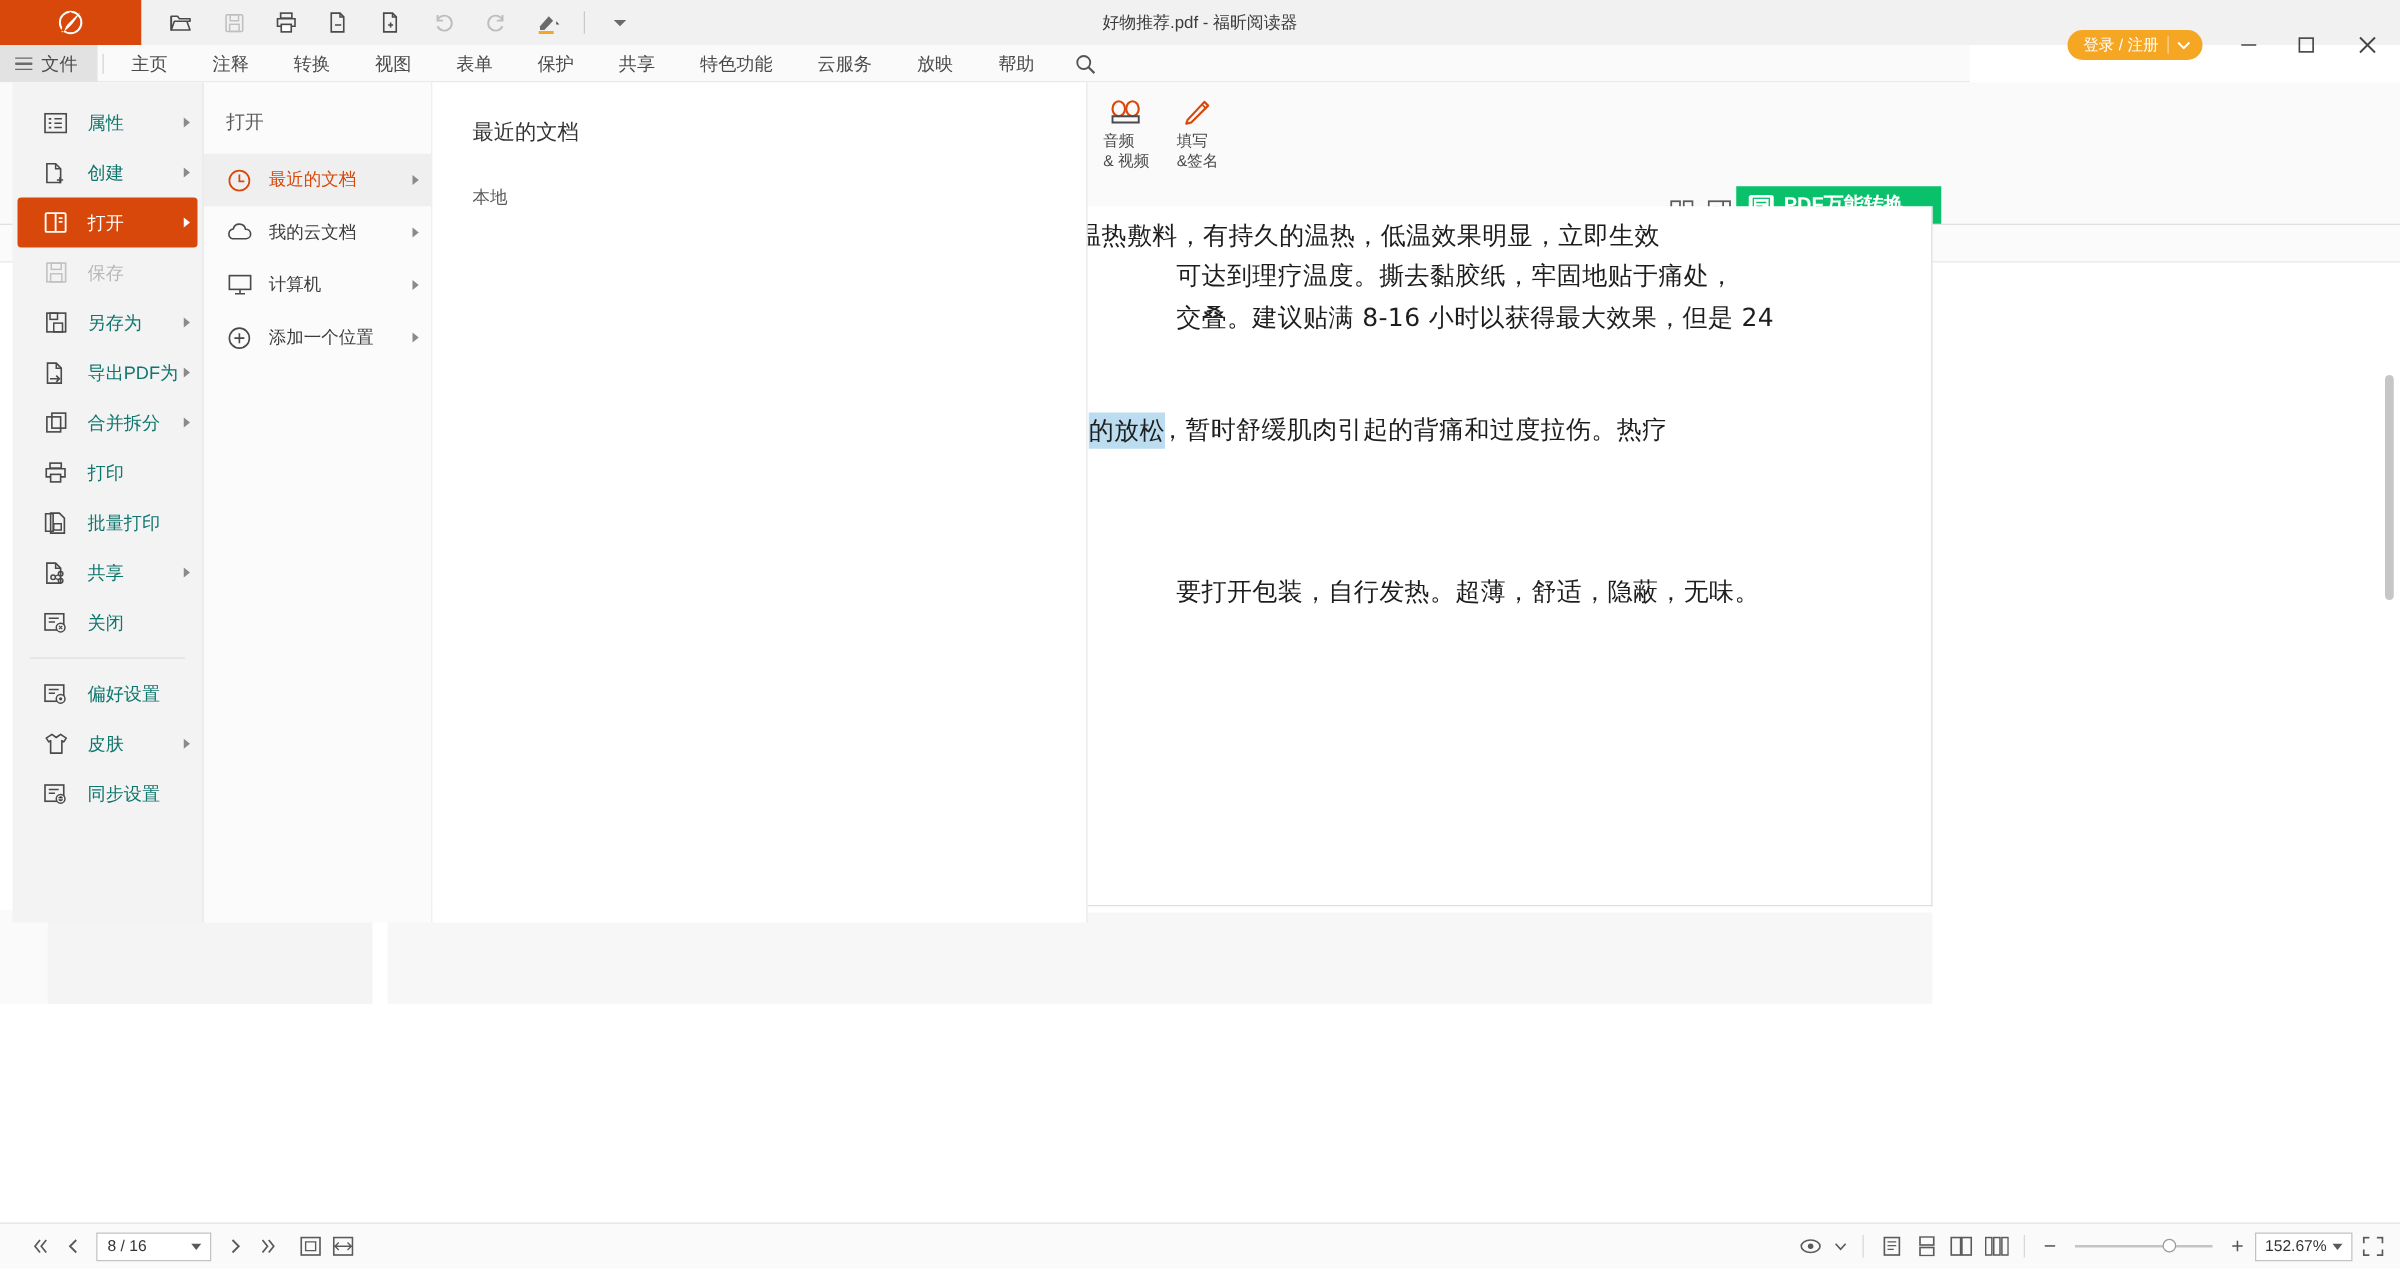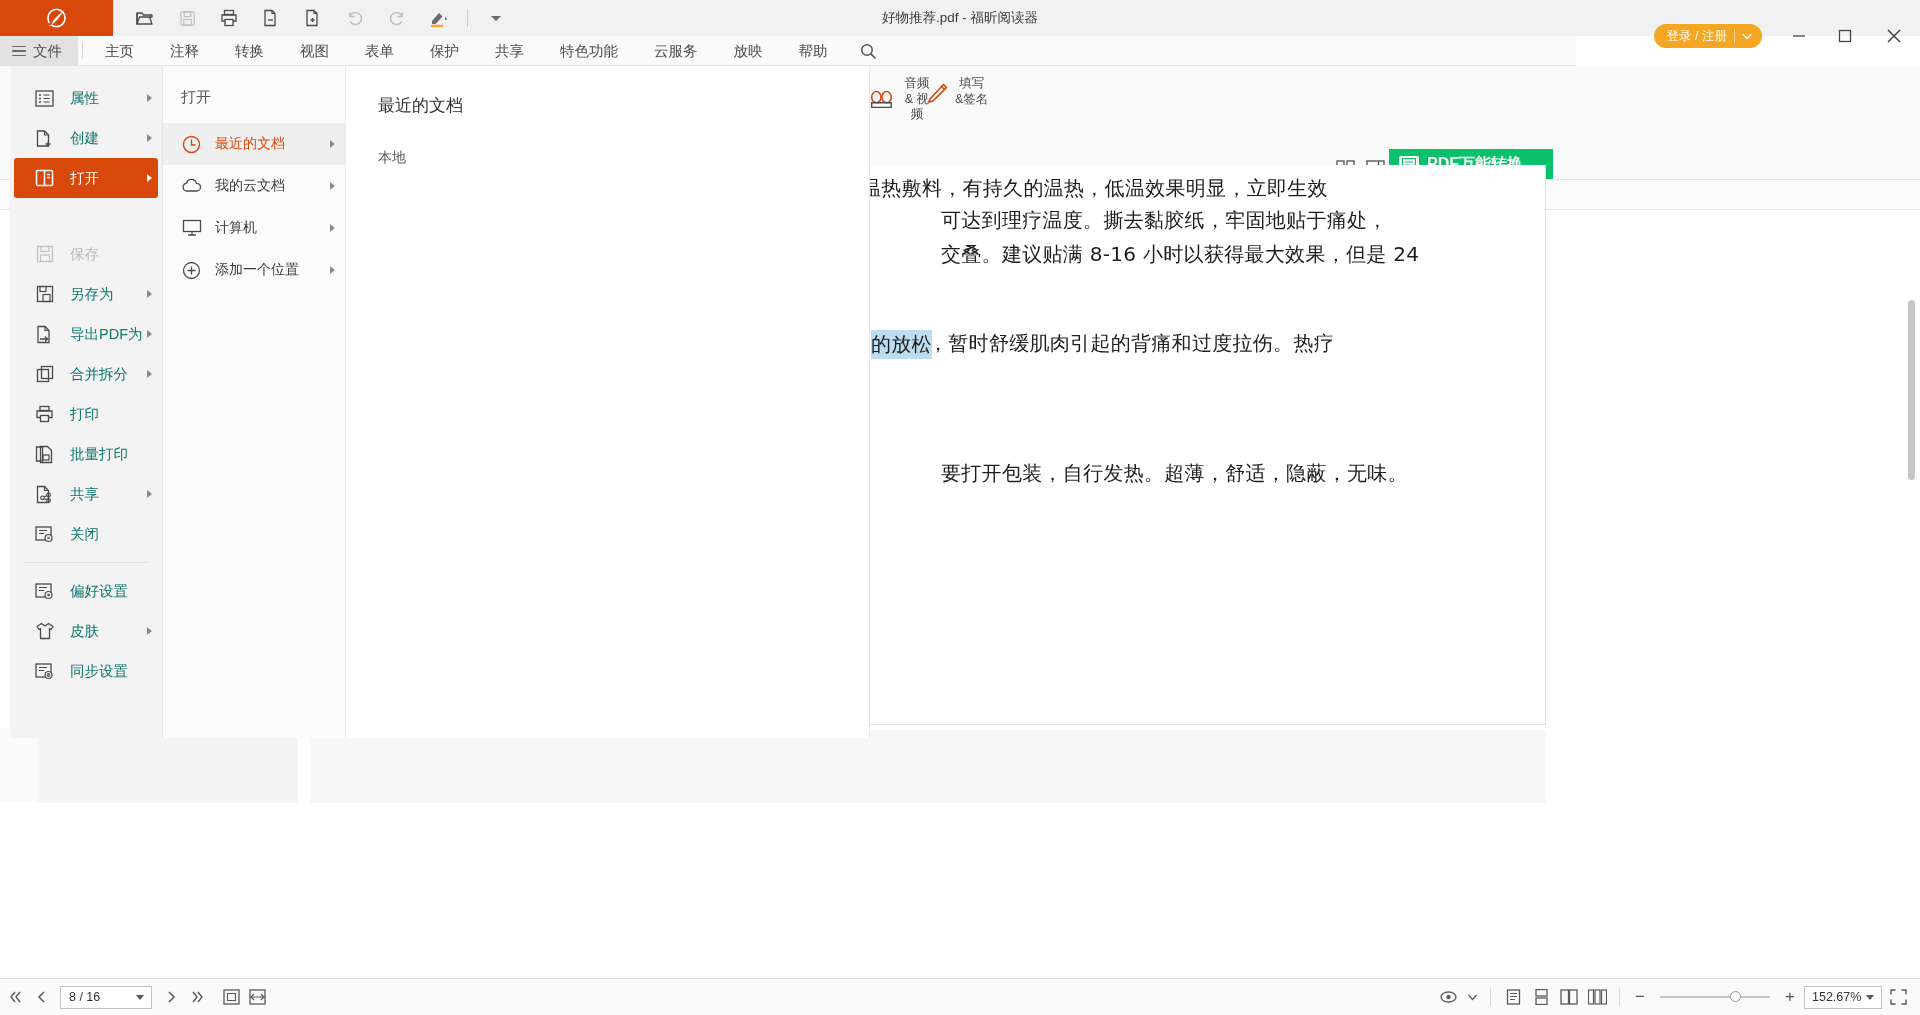--- a/index.html
+++ b/index.html
@@ -72,22 +72,22 @@
   .doc-area {
     position: absolute; left: 0; top: 66px; width: 1920px; height: 927px;
     background: #ffffff;
   }
   .ribbon-strip {
     position: absolute; left: 0; top: 66px; width: 1920px; height: 114px;
     background: #fafafa; border-bottom: 1px solid #e0e0e0;
   }
   .ribbon-tool {
     position: absolute; top: 76px; width: 66px;
-    display: flex; align-items: center; gap: 4px;
-    font-size: 12.5px; color: #4a4a4a; line-height: 1.25; text-align: center;
+    display: flex; flex-direction: column; align-items: center; gap: 4px;
+    font-size: 12.5px; color: #4a4a4a; line-height: 1.25; text-align: left;
   }
   .ribbon-tool .rt-label { white-space: pre-line; }
   .page-topbar {
     position: absolute; left: 0; top: 180px; width: 1920px; height: 30px;
     background: #fbfbfb; border-bottom: 1px solid #e7e7e7;
   }
 
   
   .convert-btn {
     position: absolute; left: 1389px; top: 149px; width: 164px; height: 30px;
@@ -132,21 +132,21 @@
   .fm-left {
     position: absolute; left: 0; top: 0; width: 153px; height: 672px;
     background: #f3f3f3; border-right: 1px solid #e4e4e4;
   }
   .fm-entry {
     position: relative; display: flex; align-items: center; height: 40px;
     padding-left: 20px; gap: 15px; font-size: 14.5px; color: #0f766e;
     margin: 0 4px;
   }
   .fm-entry.active { background: #d8480b; color: #ffffff; border-radius: 3px; }
-  .fm-entry.disabled { color: #b8b8b8; margin-top: 36px; }
+  .fm-entry.disabled { color: #b8b8b8; }
   .fm-entry .arr {
     position: absolute; right: 6px; top: 50%; transform: translateY(-50%);
     width: 0; height: 0; border-left: 5px solid #8a8a8a;
     border-top: 4px solid transparent; border-bottom: 4px solid transparent;
   }
   .fm-entry.active .arr { border-left-color: #ffffff; }
   .fm-ico { width: 21px; height: 21px; display: flex; align-items: center; justify-content: center; flex: 0 0 21px; }
   .fm-divider { height: 1px; background: #e0e0e0; margin: 8px 14px; }
 
   .fm-mid {
@@ -180,21 +180,21 @@
     filter: blur(2px); border-radius: 2px;
   }
   .recent-path-tail { font-size: 12px; color: #bcbcbc; }
 
   
   .statusbar {
     position: absolute; left: 0; bottom: 0; width: 1920px; height: 37px;
     background: #fafafa; border-top: 1px solid #e2e2e2;
     display: flex; align-items: center;
   }
-  .sb-left { display: flex; align-items: center; gap: 2px; padding-left: 3px; }
+  .sb-left { display: flex; align-items: center; gap: 2px; padding-left: 20px; }
   .sb-btn {
     width: 24px; height: 26px; display: flex; align-items: center; justify-content: center;
     color: #5a5a5a; font-size: 13px;
   }
   .page-input {
     width: 92px; height: 23px; border: 1px solid #c2c2c2; background: #fff;
     display: flex; align-items: center; justify-content: space-between;
     padding: 0 2px 0 8px; font-size: 12.5px; color: #333; margin: 0 5px;
   }
   .page-caret { width: 0; height: 0; border-top: 5px solid #5a5a5a;

